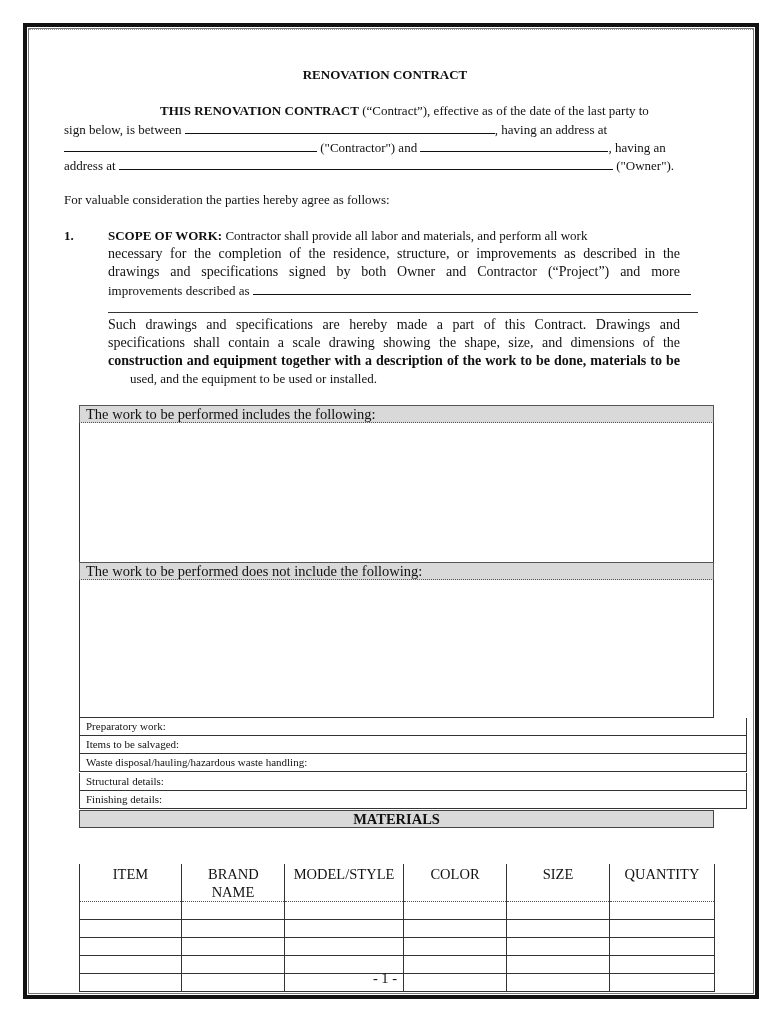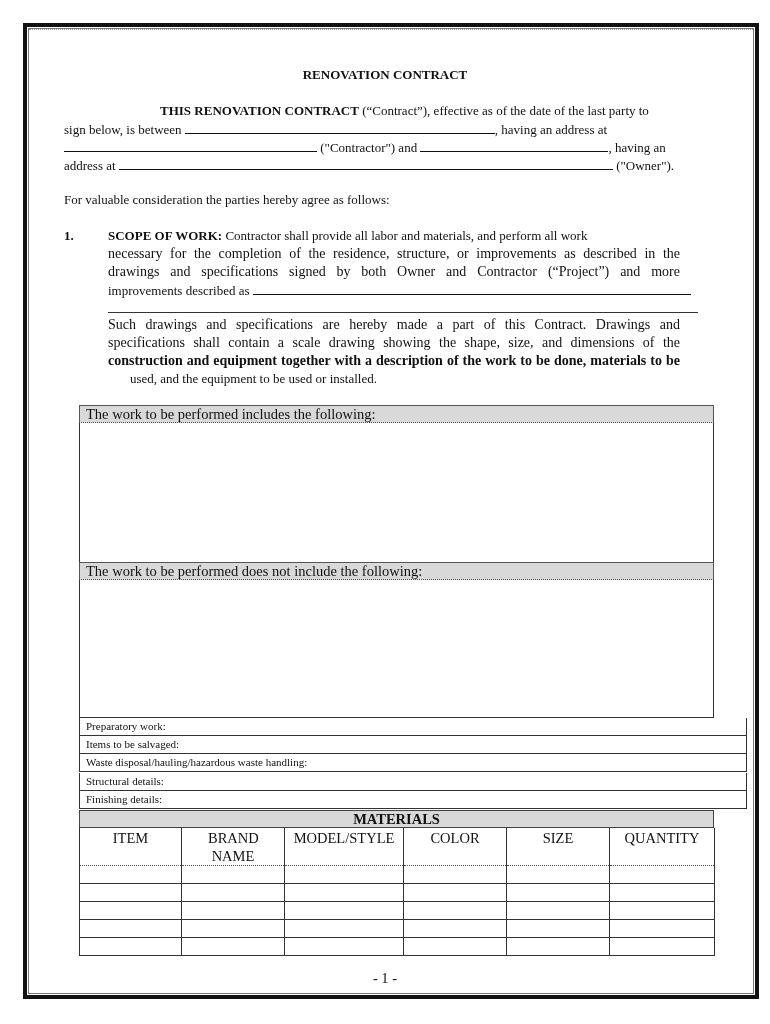--- a/index.html
+++ b/index.html
@@ -21,21 +21,21 @@
   .box { position: absolute; left: 79px; width: 635px; box-sizing: border-box;
          border-left: 1px solid #333; border-right: 1px solid #333; }
   .gray-head { position: absolute; left: 79px; width: 635px; height: 18px; box-sizing: border-box;
                background: #d9d9d9; border: 1px solid #555; border-bottom: 1px dotted #555;
                font-size: 14.5px; line-height: 16px; padding-left: 6px; }
   .line-row { position: absolute; left: 79px; width: 668px; height: 18px; box-sizing: border-box;
               border: 1px solid #333; border-top: none; font-size: 11px; line-height: 17px; padding-left: 6px; }
   .mat-title { position: absolute; left: 79px; width: 635px; height: 18px; box-sizing: border-box;
                background: #d9d9d9; border: 1px solid #444; font-weight: bold; text-align: center;
                font-size: 14.5px; line-height: 16px; }
-  table.mat { position: absolute; left: 79px; top: 828px; width: 635px; border-collapse: collapse; table-layout: fixed; }
+  table.mat { position: absolute; left: 79px; top: 864px; width: 635px; border-collapse: collapse; table-layout: fixed; }
   table.mat th { font-weight: normal; font-size: 14.5px; line-height: 18px; height: 36px; vertical-align: top;
                  border-left: 1px solid #333; border-right: 1px solid #333; border-bottom: 1px dotted #555;
                  padding: 1px 2px 0 2px; text-align: center; }
   table.mat td { height: 17px; border: 1px solid #333; padding: 0; }
   table.mat tr.r0 td { border-top: 1px dotted #555; }
   .pagenum { position: absolute; left: 0; width: 770px; top: 970px; text-align: center; font-size: 14.5px; }
 </style>
 </head>
 <body>
 

